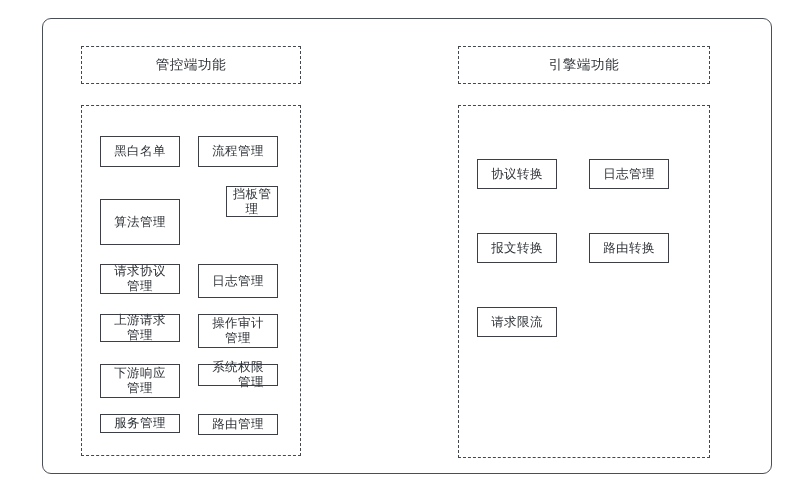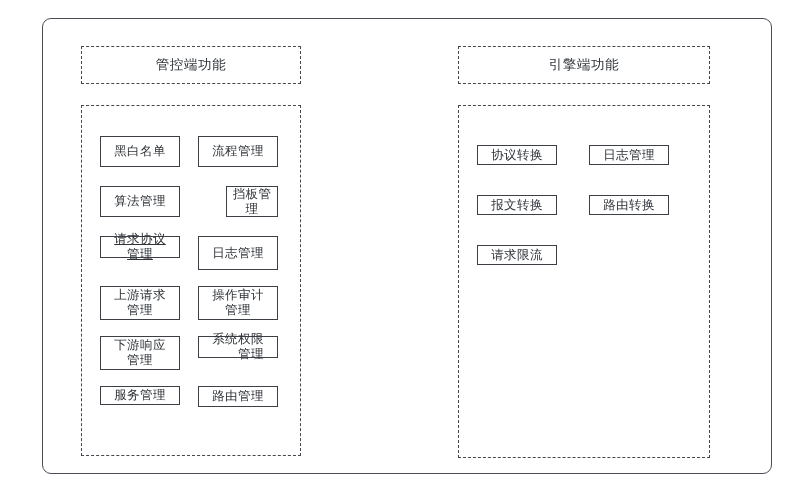--- a/index.html
+++ b/index.html
@@ -83,21 +83,22 @@
     column-gap: 18px;
   }
   #right-grid {
     left: 477px;
     top: 145px;
     grid-template-columns: 80px 80px;
     column-gap: 32px;
     row-gap: 30px;
   }
   #right-grid .fn-box {
-    height: 20px;
+    height: 30px;
+    margin-top: 14px;
   }
 </style>
 </head>
 <body>
 
 <div id="canvas">
 
   <div class="outer-frame"></div>
 
   <div class="dashed-panel panel-header" style="left:81px; top:46px; width:220px; height:38px;">
@@ -108,36 +109,36 @@
 
   <div class="grid" id="left-grid">
 
     <div class="fn-box" style="height:31px; margin-bottom:19px;text-align:center;">
       <span class="fn-label">黑白名单</span>
     </div>
     <div class="fn-box" style="height:31px; margin-bottom:19px;">
       <span class="fn-label">流程管理</span>
     </div>
 
-    <div class="fn-box" style="height:31px; margin-bottom:19px;">
+    <div class="fn-box" style="height:46px; margin-bottom:19px;margin-top:13px;">
       <span class="fn-label">算法管理</span>
     </div>
     <div class="fn-box" style="height:31px; margin-bottom:19px;margin-left:28px;">
       <span class="fn-label">挡板管理</span>
     </div>
 
-    <div class="fn-box" style="height:22px; margin-bottom:0;text-decoration:underline;">
+    <div class="fn-box" style="height:30px; margin-bottom:0;">
       <span class="fn-label">请求协议
 管理</span>
     </div>
     <div class="fn-box" style="height:34px; margin-bottom:16px;">
       <span class="fn-label">日志管理</span>
     </div>
 
-    <div class="fn-box" style="height:34px; margin-bottom:16px;">
+    <div class="fn-box" style="height:28px; margin-bottom:16px;">
       <span class="fn-label">上游请求
 管理</span>
     </div>
     <div class="fn-box" style="height:34px; margin-bottom:16px;">
       <span class="fn-label">操作审计
 管理</span>
     </div>
 
     <div class="fn-box" style="height:34px; margin-bottom:16px;">
       <span class="fn-label">下游响应

